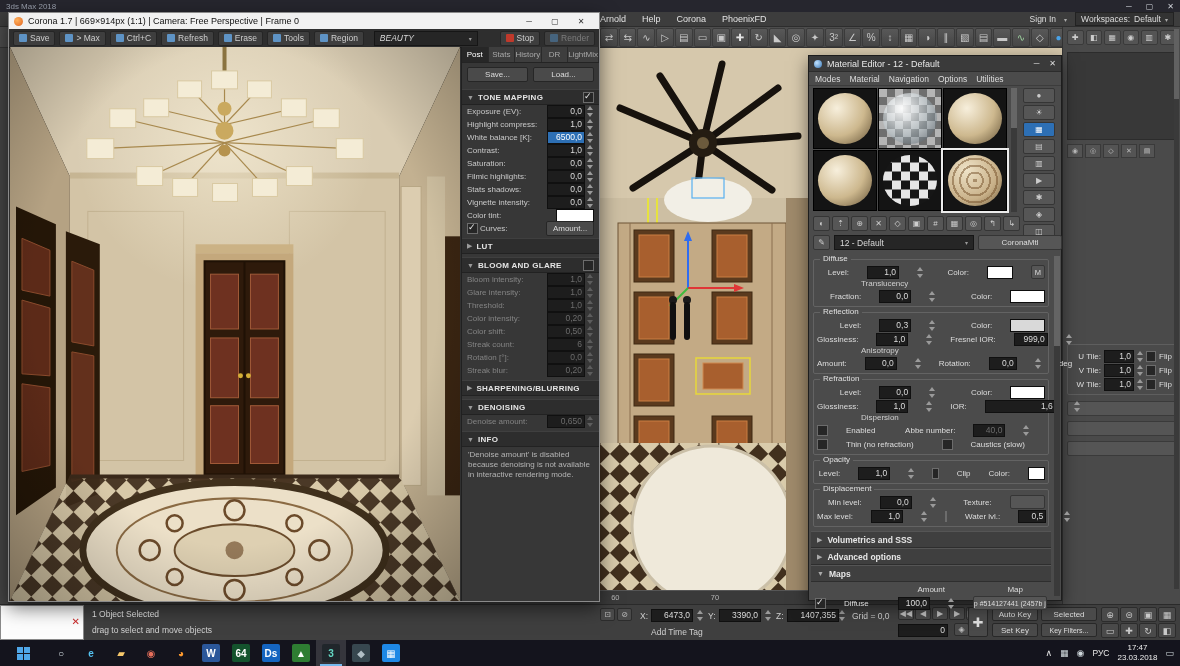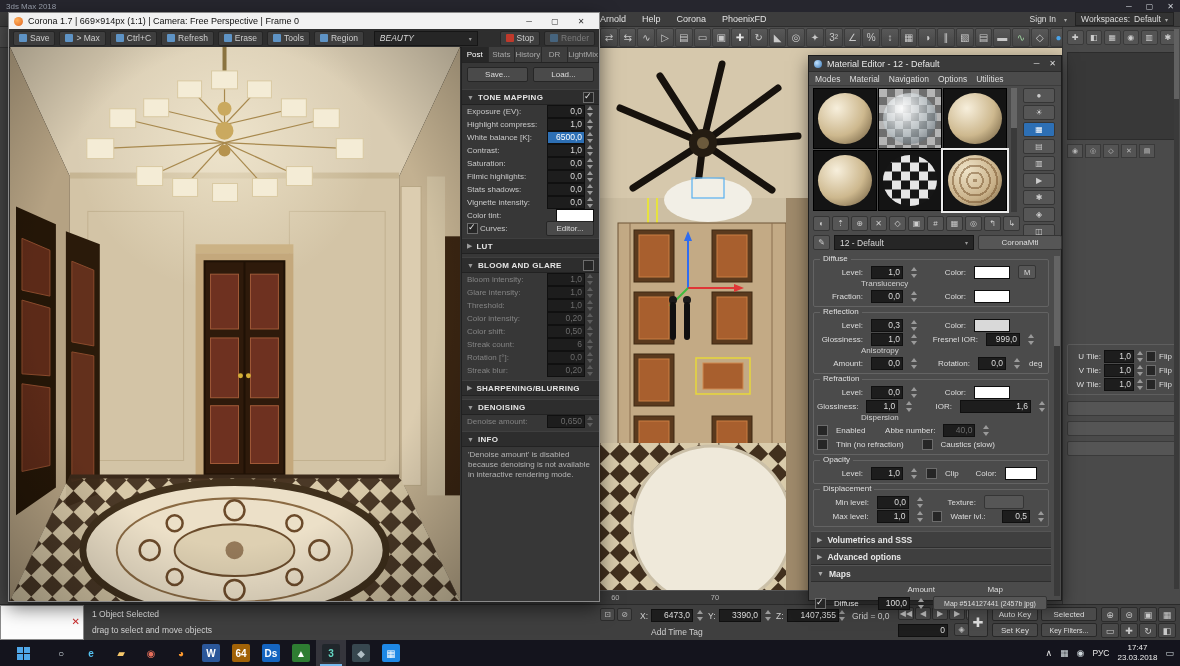--- a/index.html
+++ b/index.html
@@ -105,21 +105,21 @@
   .t-checker .ball{background:repeating-conic-gradient(#161616 0 25%,#e6e6e6 0 50%) 50% 50%/18px 18px;}
   .t-damask .ball{background:repeating-radial-gradient(circle at 50% 50%,rgba(116,80,42,.5) 0 2px,transparent 2px 7px),
                   radial-gradient(circle at 35% 30%,#efe3c8,#c8b088 60%,#74603f);}
   .me-vbtn{width:30px;height:13px;background:#565656;border:1px solid #353535;display:flex;align-items:center;
            justify-content:center;font-size:8px;color:#ccc;border-radius:2px;}
   .me-vbtn.active{background:#2d6fb4;color:#fff;}
   .me-hbtn{width:15px;height:13px;background:#565656;border:1px solid #353535;display:flex;align-items:center;
            justify-content:center;font-size:8px;color:#ccc;border-radius:2px;}
   .mgroup{border:1px solid #636363;border-radius:2px;margin:5px 4px 4px;padding:5px 3px 3px;position:relative;}
   .gtitle{position:absolute;top:-6px;left:6px;background:#4b4b4b;padding:0 3px;font-size:8px;color:#e0e0e0;}
-  .mrow{display:flex;align-items:center;gap:8px;height:14px;font-size:8px;color:#ddd;}
+  .mrow{display:flex;align-items:center;gap:18px;height:14px;font-size:8px;color:#ddd;}
   .mlab{text-align:right;white-space:nowrap;}
   .subt{font-size:8px;color:#cfcfcf;padding-left:4px;height:10px;margin-left:40px;}
   .mbtn{background:#565656;border:1px solid #353535;color:#ddd;font-size:7.5px;height:12px;
         display:flex;align-items:center;justify-content:center;border-radius:2px;padding:0 2px;}
   .rollbar{height:15px;background:#3f3f3f;border-top:1px solid #555;border-bottom:1px solid #2e2e2e;
            display:flex;align-items:center;gap:5px;padding:0 6px;font-size:8.5px;font-weight:bold;color:#e6e6e6;margin:0 2px;}
   .me-scroll{position:absolute;right:1px;top:200px;width:6px;height:340px;background:#3a3a3a;}
   .me-scroll i{display:block;width:6px;height:90px;background:#646464;}
   
   .statusbar{left:0;top:604px;width:1180px;height:36px;background:#3f3f3f;border-top:1px solid #2a2a2a;z-index:10;}
@@ -645,21 +645,21 @@
         </span>
       </div>
 
       <div class="tbi">
         <span class="tbg" style="background: rgb(43, 87, 154);">
           <span style="color: rgb(255, 255, 255);">W</span>
         </span>
       </div>
 
       <div class="tbi">
-        <span class="tbg" style="background: #a16207;">
+        <span class="tbg" style="background: #14532d;">
           <span style="color: rgb(255, 255, 255);">64</span>
         </span>
       </div>
 
       <div class="tbi">
         <span class="tbg" style="background: rgb(21, 101, 192);">
           <span style="color: rgb(255, 255, 255);">Ds</span>
         </span>
       </div>
 
@@ -984,21 +984,21 @@
           </span>
         </div>
 
       <div class="vrow">
         <span class="vlabel">Color tint:</span>
         <span class="swatch" style="width:36px;"></span>
       </div>
       <div class="vrow">
         <span class="cb on"></span>
         <span class="vlabel">Curves:</span>
-        <span class="sbtn" style="width:46px;">Editor...</span>
+        <span class="sbtn" style="width:46px;">Amount...</span>
       </div>
 
       <div class="sec">
         <span class="arr">▶</span>
         <span class="sec-t">LUT</span>
       </div>
 
       <div class="sec">
         <span class="arr">▼</span>
         <span class="sec-t">BLOOM AND GLARE</span>

